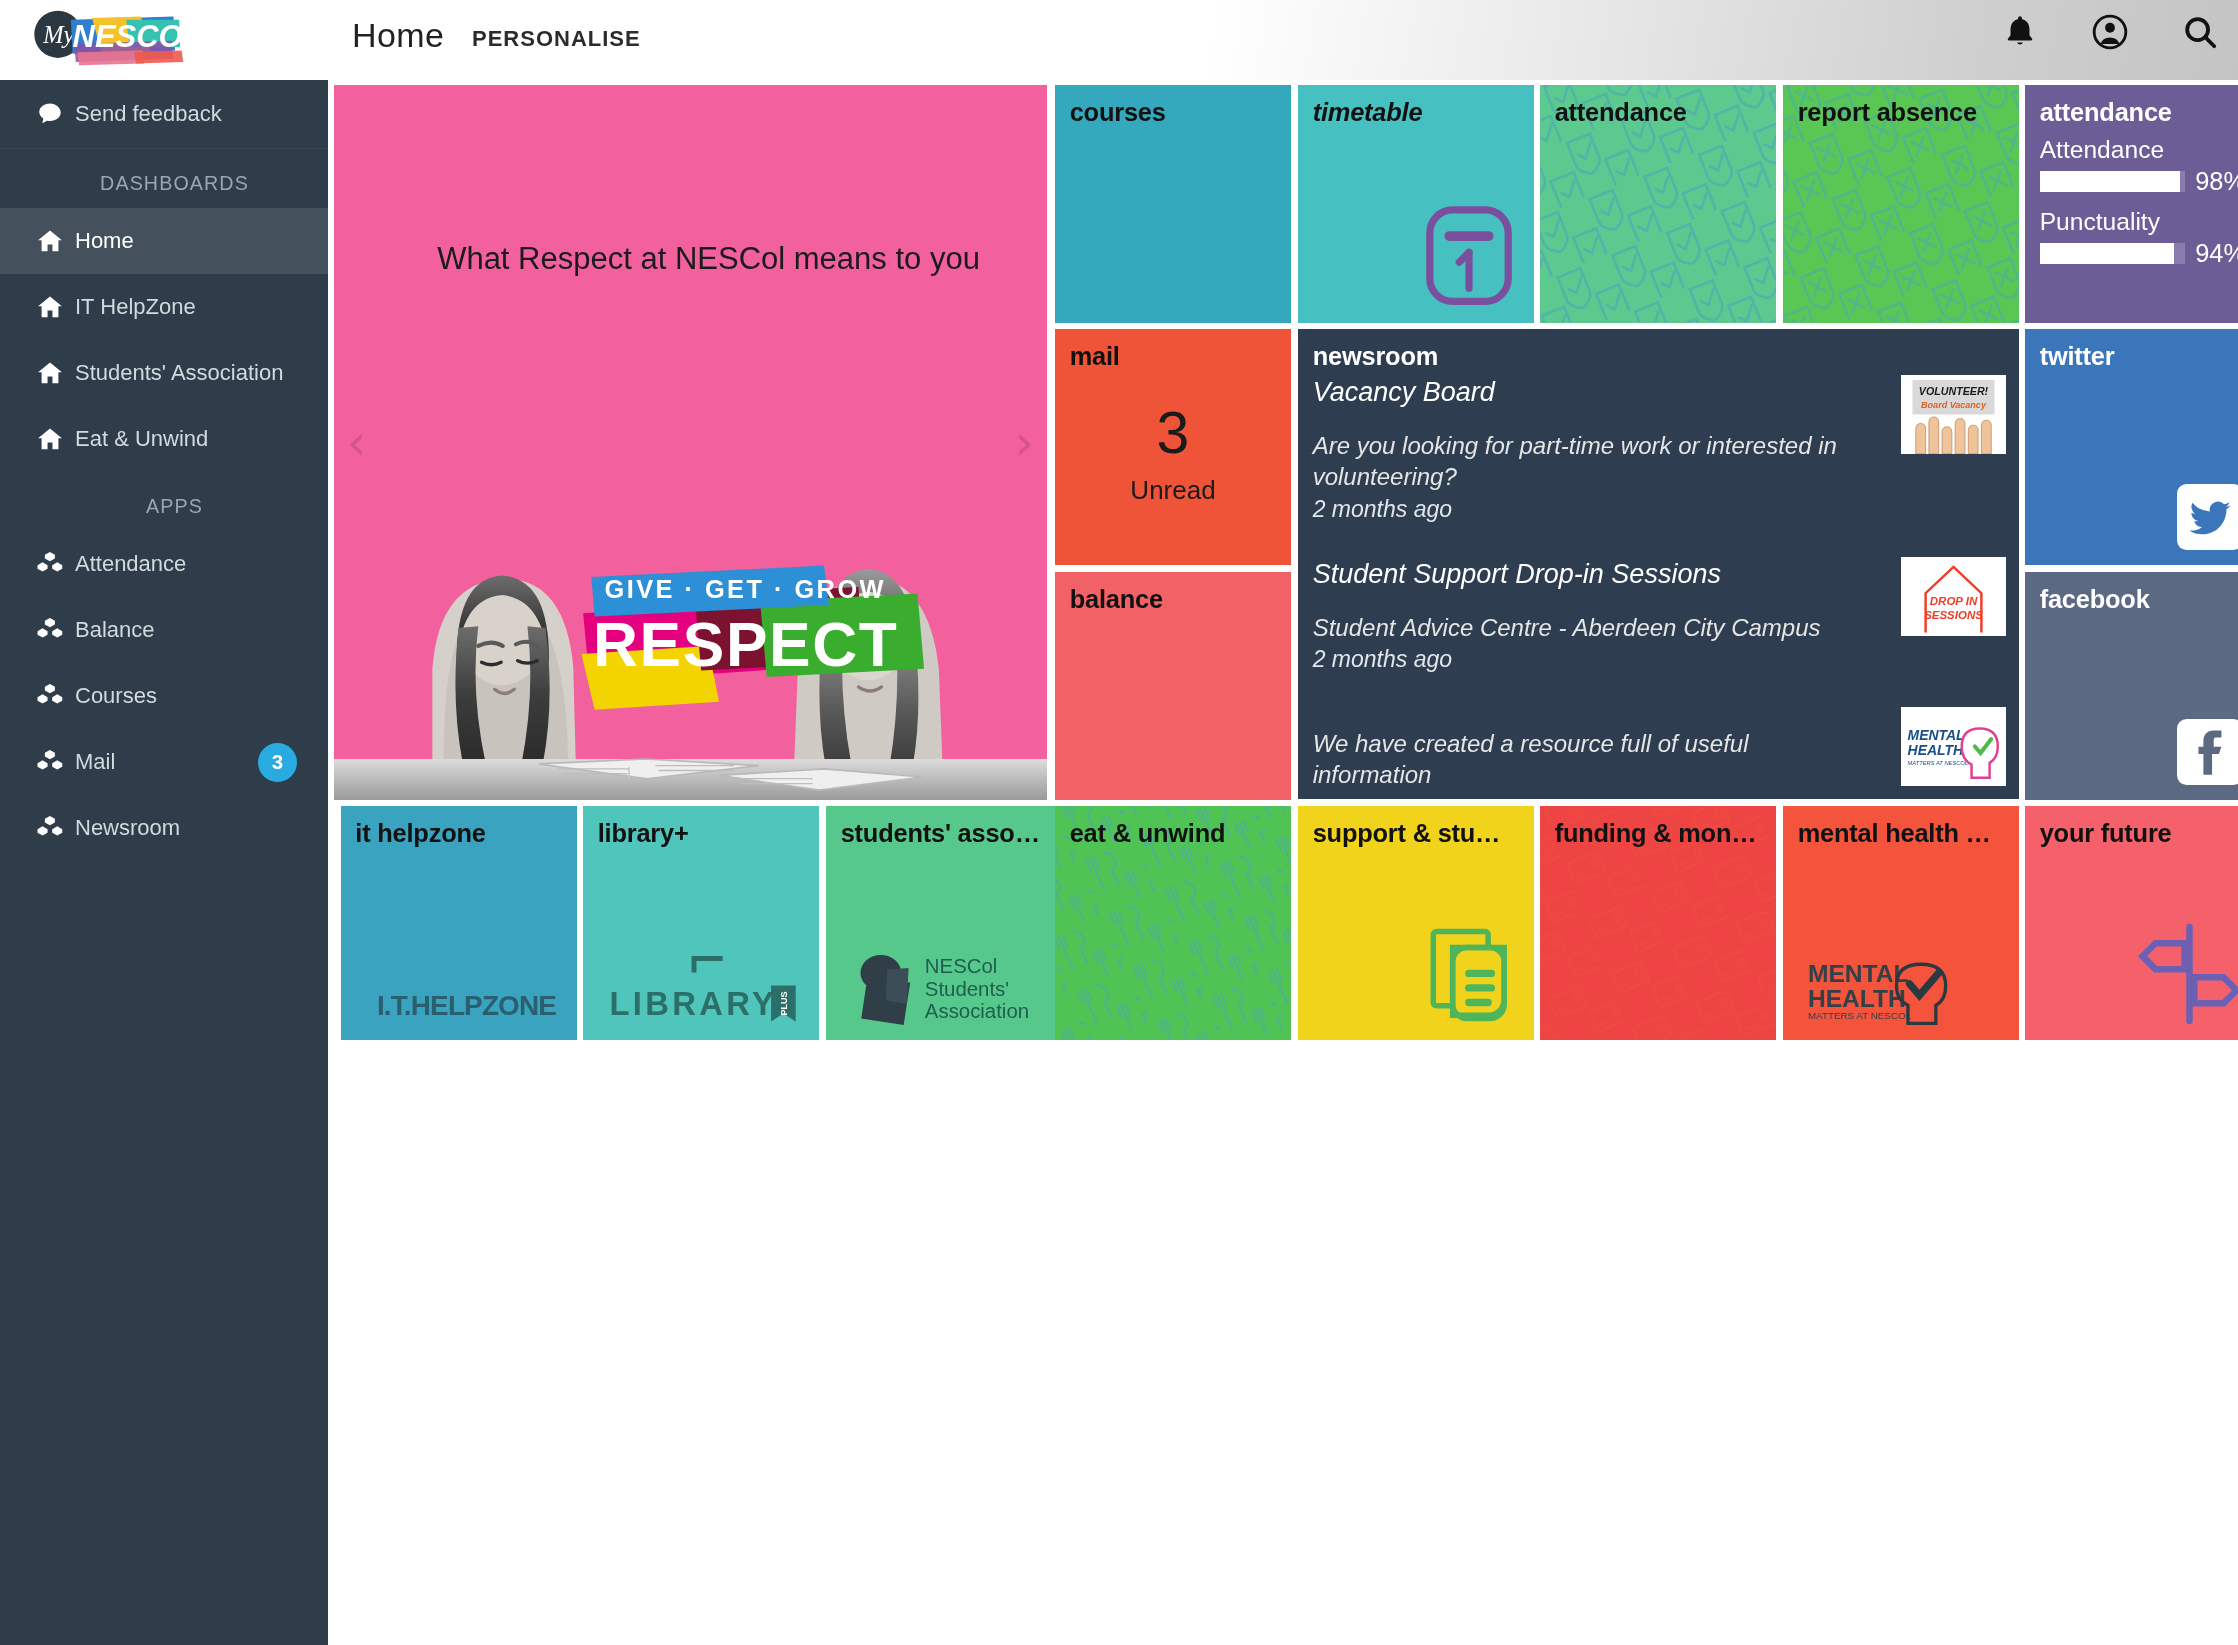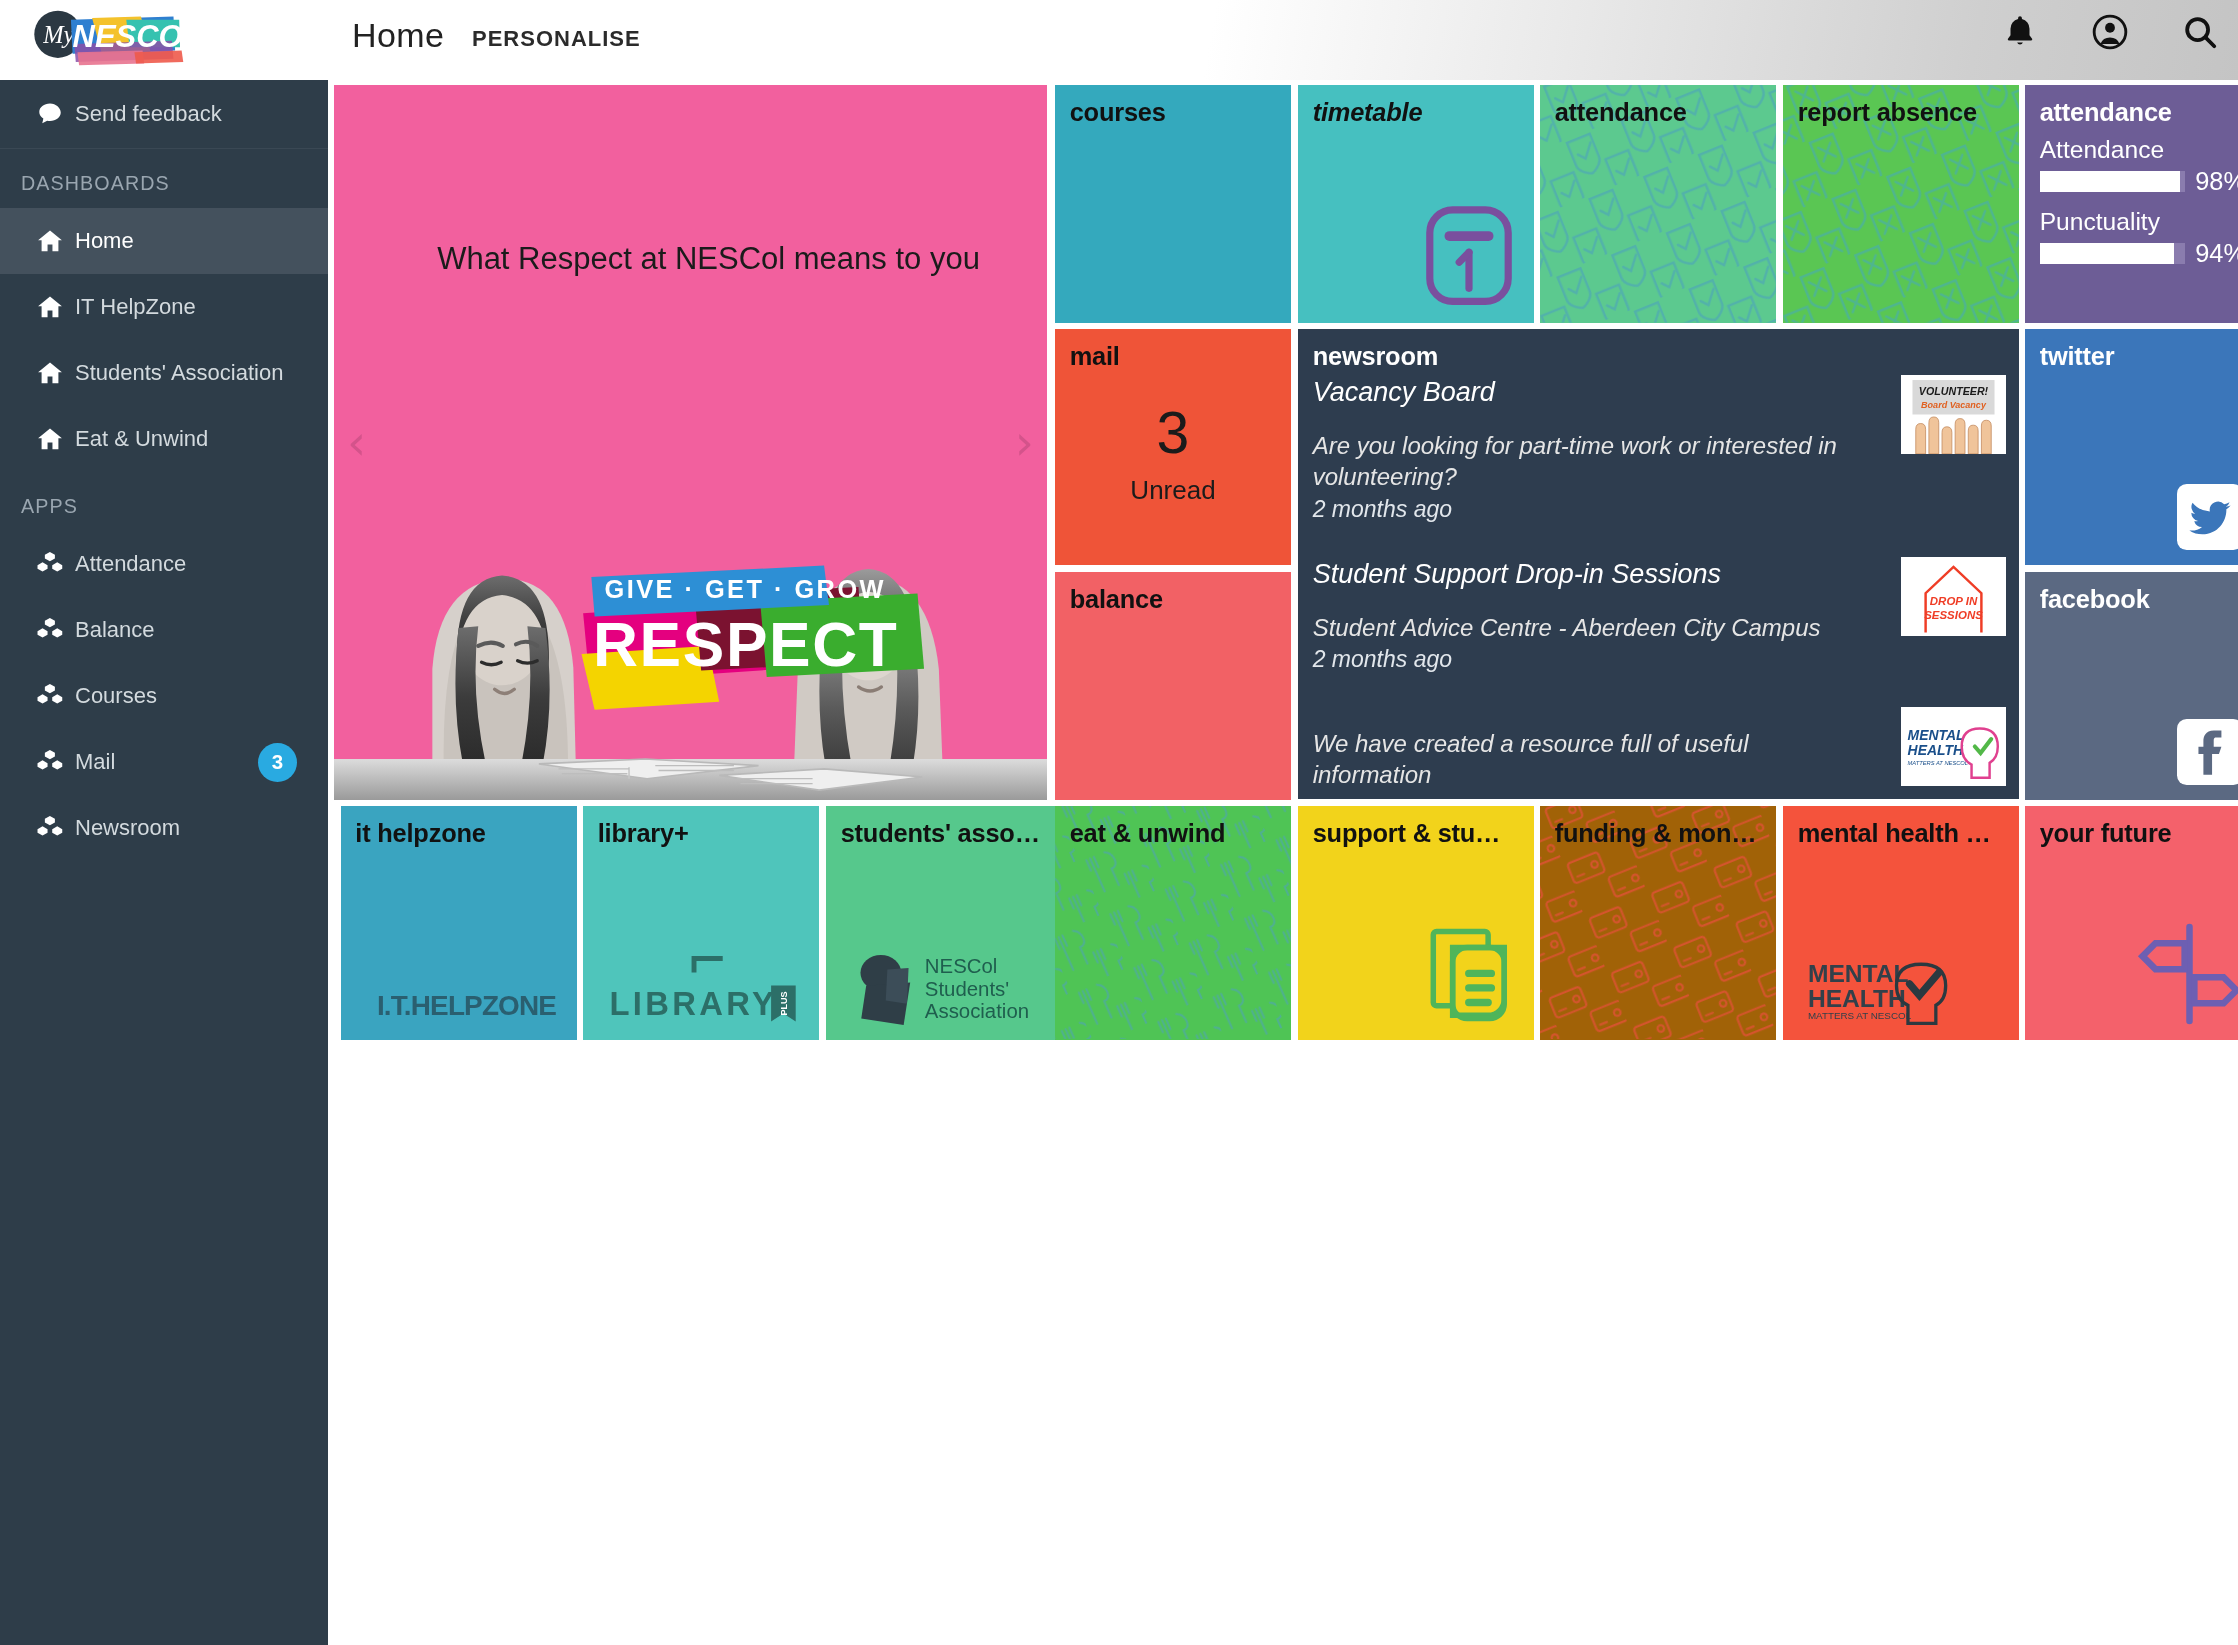--- a/index.html
+++ b/index.html
@@ -60,20 +60,21 @@
     display: flex; align-items: center; justify-content: center;
     color: #ffffff;
   }
   .side-row .lbl { flex: 1; }
   .feedback-row { height: 69px; border-bottom: 0.8px solid #3a4854; }
   .section-head {
     font-size: 19.7px; color: #9aa6b0;
     padding: 23px 0 13px 21px;
     letter-spacing: 1.1px;
     font-weight: 400;
+    text-align: center;
   }
   .side-row.active { background: #44515d; color: #ffffff; }
   .dash-row { height: 66px; }
   .app-row { height: 66px; }
   .badge {
     width: 39px; height: 39px; border-radius: 50%;
     background: #29aae1; color: #fff;
     font-size: 20.5px; font-weight: 600;
     display:flex; align-items:center; justify-content:center;
     margin-right: 31px;
@@ -135,21 +136,21 @@
   .t-balance { left: 721px; top: 487px; width: 236px; height: 228px; background: #f26165; }
   .t-newsroom { left: 964px; top: 244px; width: 721px; height: 470px; background: #2e3d4f; }
   .t-twitter { left: 1691px; top: 244px; width: 234px; height: 236px; background: #3b76ba; }
   .t-facebook { left: 1691px; top: 487px; width: 234px; height: 228px; background: #5b6982; }
 
   .t-ithelp { left: 6.6px; top: 721px; width: 236px; height: 234px; background: #3aa4c0; }
   .t-library { left: 249px; top: 721px; width: 236px; height: 234px; background: #4fc5bb; }
   .t-studassoc { left: 492px; top: 721px; width: 236px; height: 234px; background: #56c88c; }
   .t-eatunwind { left: 721px; top: 721px; width: 236px; height: 234px; background: #4fc455; }
   .t-support { left: 964px; top: 721px; width: 236px; height: 234px; background: #f2d31b; }
-  .t-funding { left: 1206px; top: 721px; width: 236px; height: 234px; background: #a16207; }
+  .t-funding { left: 1206px; top: 721px; width: 236px; height: 234px; background: #ef4444; }
   .t-mentalhealth { left: 1449px; top: 721px; width: 236px; height: 234px; background: #f4533c; }
   .t-yourfuture { left: 1691px; top: 721px; width: 234px; height: 234px; background: #f4616b; }
 
   
   .stat-label {
     font-size: 24.6px; color: #ffffff; font-weight: 300;
     margin: 0 0 3.3px 14.7px;
   }
   .stat-row { display:flex; align-items:center; padding: 0 13px 0 14.7px; }
   .stat-bar-bg {

